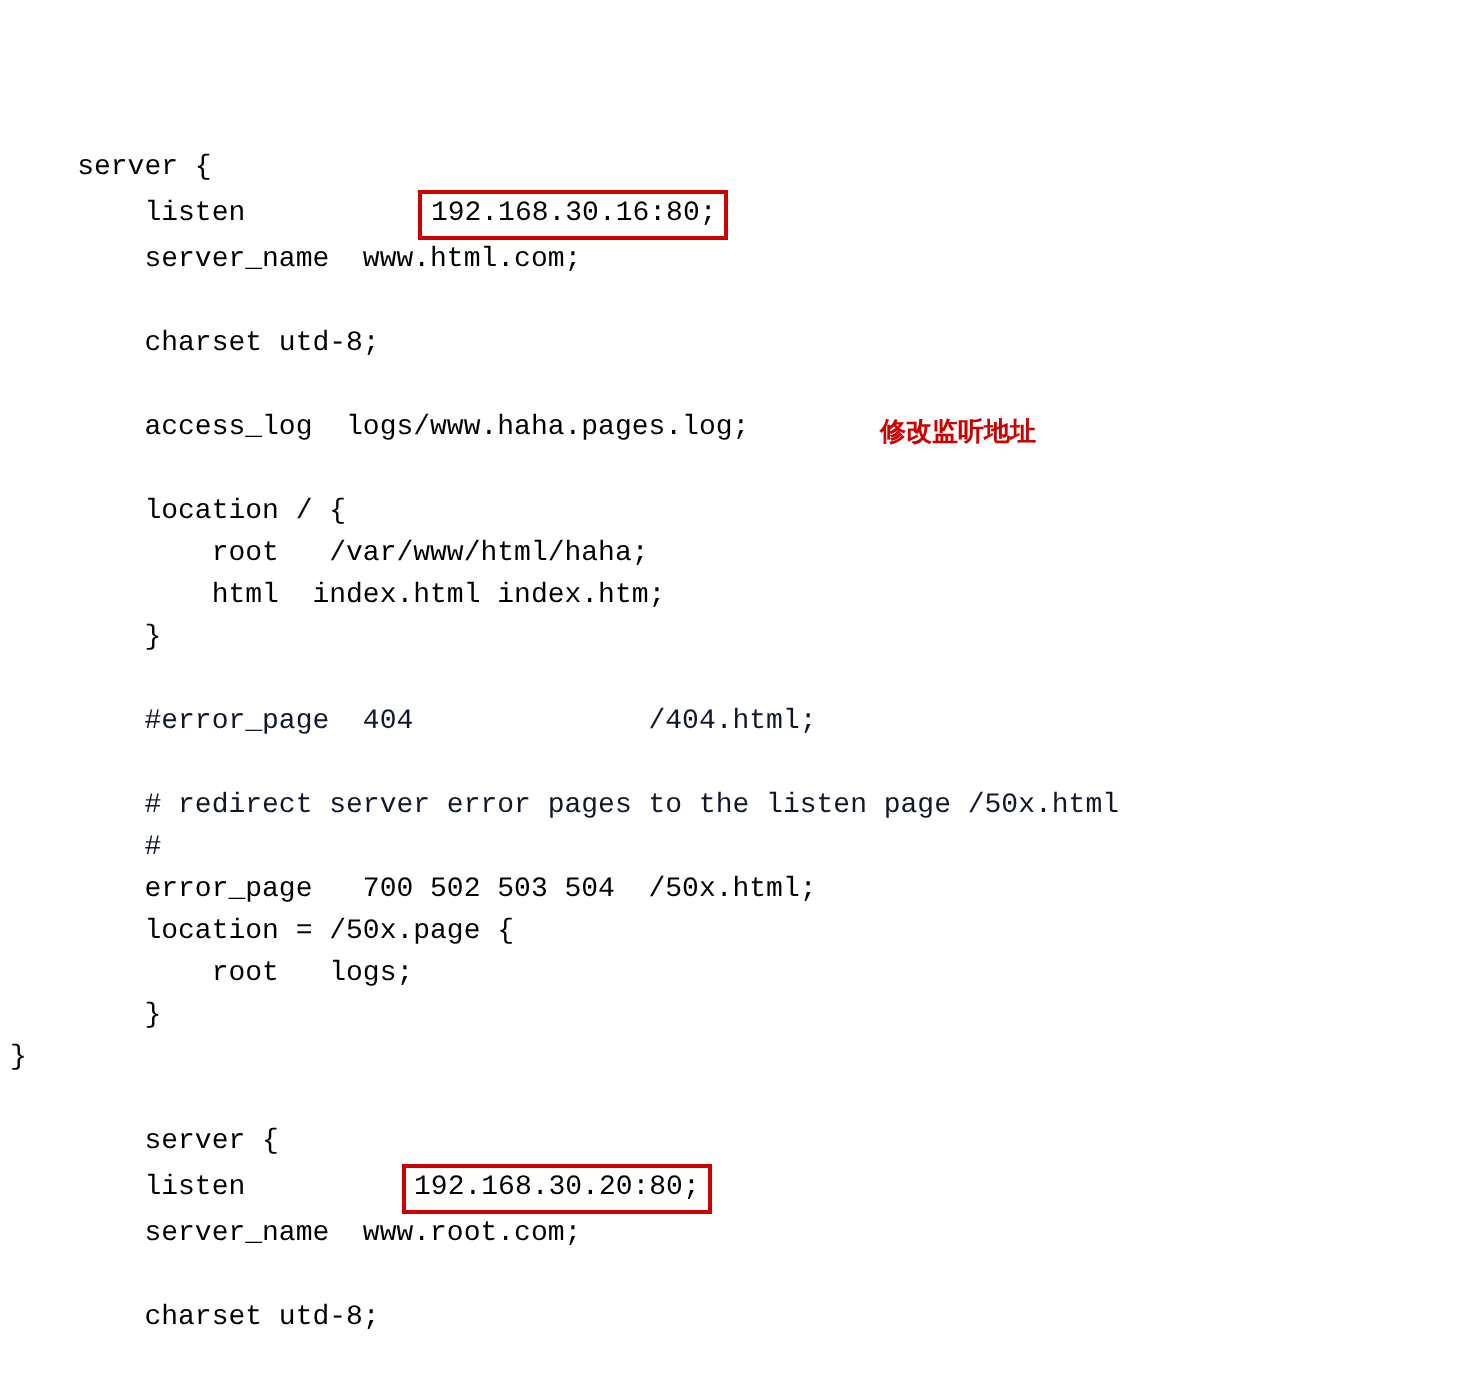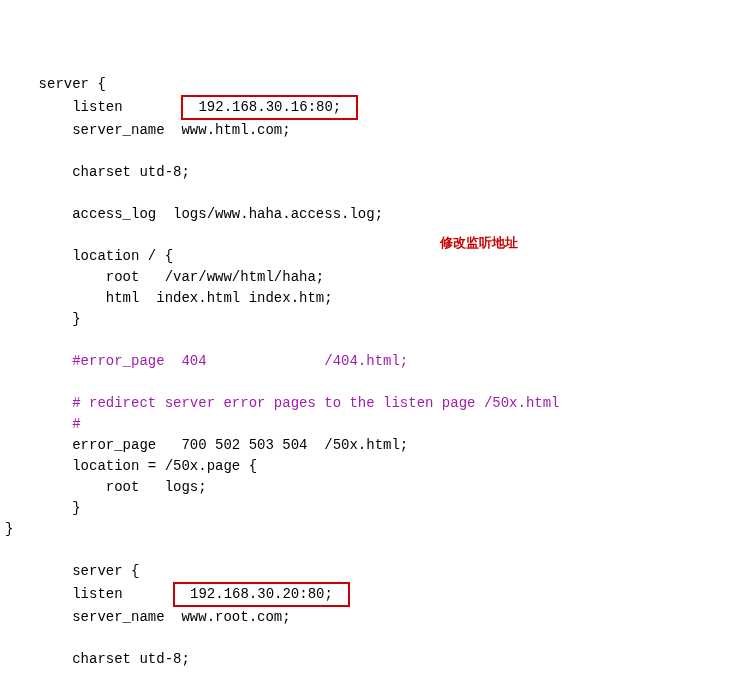--- a/index.html
+++ b/index.html
@@ -11,47 +11,48 @@
       color: #000000;
       white-space: pre;
       position: relative;
       width: 737px;
       box-sizing: border-box;
     }
     .code-line {
       line-height: 1.5;
     }
     .comment {
-      color: #a21caf;
+      color: #0f172a;
     }
     .highlight-box {
       border: 2px solid #cc0000;
-      padding: 0 15px;
+      padding: 0 4px;
       display: inline-block;
+      margin-left: 28px;
     }
     .annotation {
       position: absolute;
       color: #cc0000;
       font-weight: bold;
       font-size: 13px;
       font-family: "SimSun", sans-serif;
     }
   </style>
 </head>
 <body>
 
 
 
 <div class="code-line"><span>    server {</span>
 <span>        listen       </span><span class="highlight-box">192.168.30.16:80;</span>
 <span>        server_name  www.html.com;</span>
 
 <span>        charset utd-8;</span>
 
-<span>        access_log  logs/www.haha.access.log;</span>
+<span>        access_log  logs/www.haha.pages.log;</span>
 
 <span>        location / {</span>
 <span>            root   /var/www/html/haha;</span>
 <span>            html  index.html index.htm;</span>
 <span>        }</span>
 
 <span class="comment">        #error_page  404              /404.html;</span>
 
 <span class="comment">        # redirect server error pages to the listen page /50x.html</span>
 <span class="comment">        #</span>
@@ -68,18 +69,18 @@
 <span>        charset utd-8;</span>
 
 
 
 
 
 
 
 </div>
 
-<div class="annotation" style="top:234px;left:440px;">修改监听地址</div>
+<div class="annotation" style="top:207px;left:440px;">修改监听地址</div>
 
 
 
 
 
 
 </body></html>

